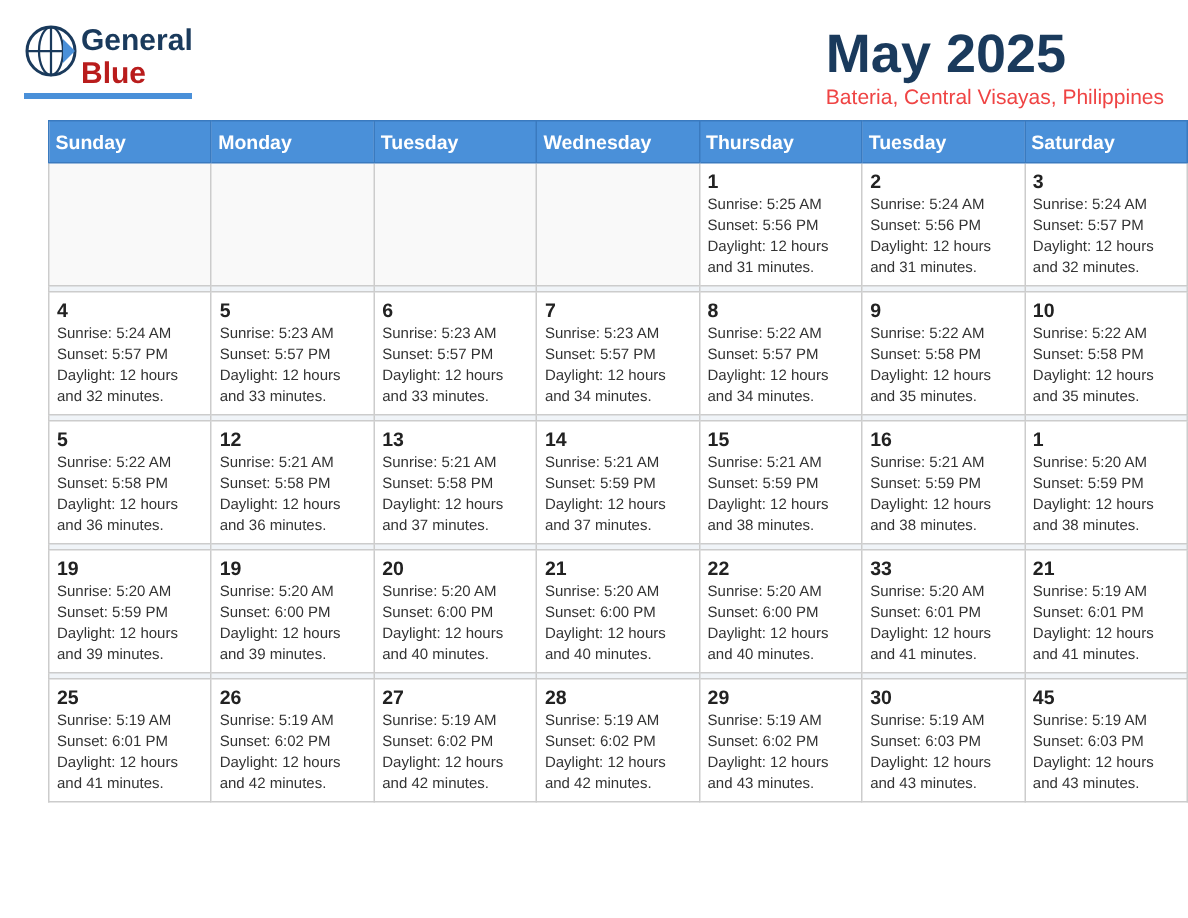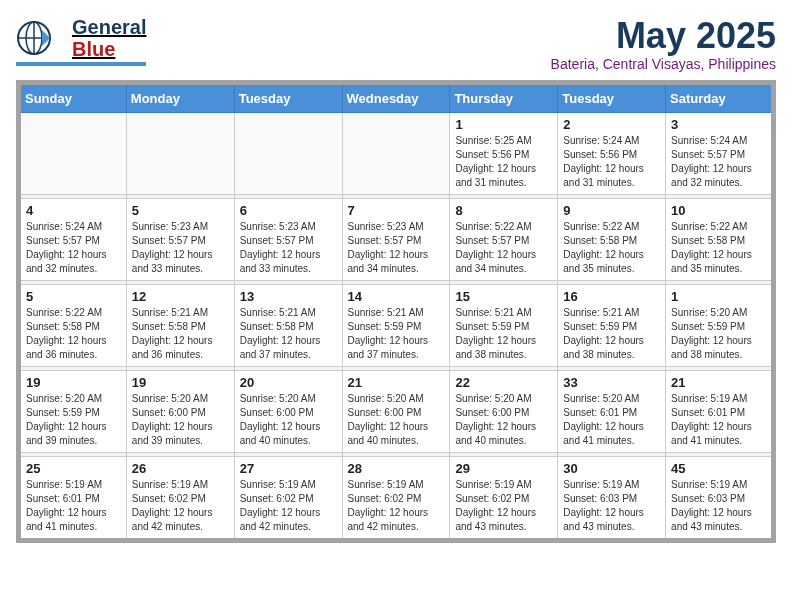--- a/index.html
+++ b/index.html
@@ -21,36 +21,36 @@
       flex-direction: column;
       align-items: flex-start;
     }
     .logo-blue-bar {
       width: 100%;
       height: 4px;
       background: #4a90d9;
       margin-top: 2px;
     }
     .title-block {
-      text-align: right;
     }
     .calendar-title {
       font-size: 36px;
       font-weight: bold;
       color: #1a3a5c;
       line-height: 1.1;
     }
     .calendar-subtitle {
       font-size: 14px;
-      color: #701a75;
+      color: #ef4444;
     }
     .calendar {
       width: 100%;
       border-collapse: collapse;
-      border: 5px solid #a3a3a3;
+      border: 1px solid #a3a3a3;
+      margin-left: 16px;
     }
     .calendar th {
       background: #4a90d9;
       color: #fff;
       font-size: 13px;
       font-weight: bold;
       padding: 6px 4px;
       text-align: left;
       border: 1px solid #3a7abf;
     }
@@ -84,21 +84,21 @@
       padding: 0;
       border-left: 1px solid #ccc;
       border-right: 1px solid #ccc;
     }
   </style>
 </head>
 <body>
 
 <div class="header">
   <div class="logo">
-    <div style="display:flex;align-items:center;gap:20px;text-decoration:underline;">
+    <div style="display:flex;align-items:flex-start;gap:2px;">
       <div style="position:relative;width:36px;height:36px;">
         
         <svg width="36" height="36" viewBox="0 0 36 36">
           <circle cx="18" cy="18" r="16" fill="none" stroke="#1a3a5c" stroke-width="2"></circle>
           <ellipse cx="18" cy="18" rx="8" ry="16" fill="none" stroke="#1a3a5c" stroke-width="1.5"></ellipse>
           <line x1="2" y1="18" x2="34" y2="18" stroke="#1a3a5c" stroke-width="1.5"></line>
           <line x1="18" y1="2" x2="18" y2="34" stroke="#1a3a5c" stroke-width="1.5"></line>
 
           <polygon points="26,10 34,18 26,26" fill="#4a90d9"></polygon>
         </svg>

